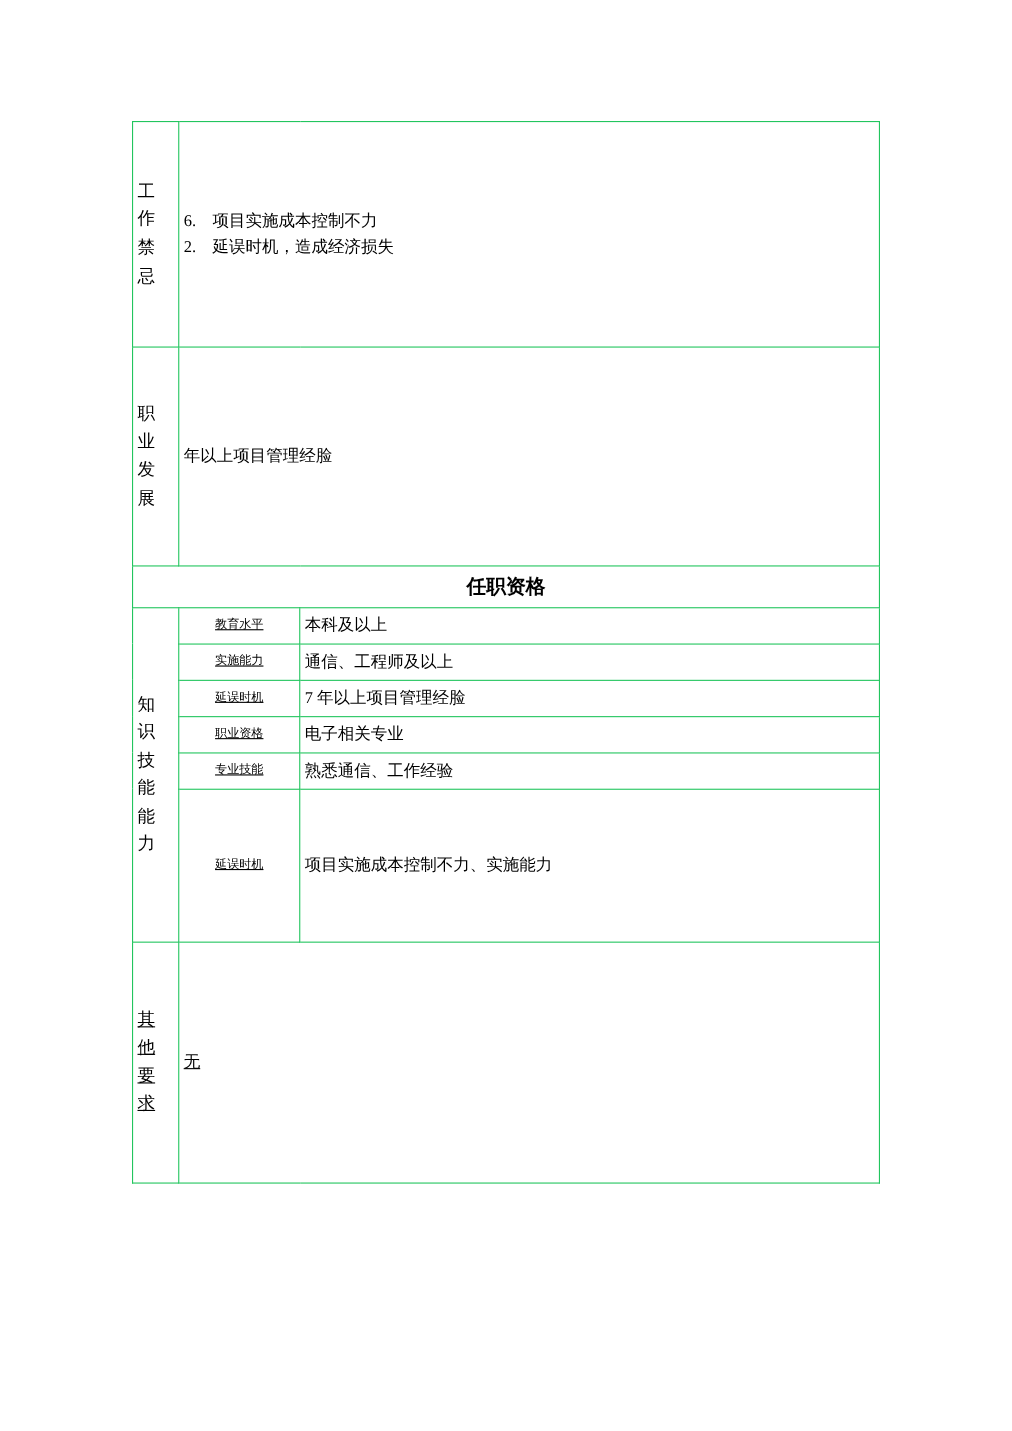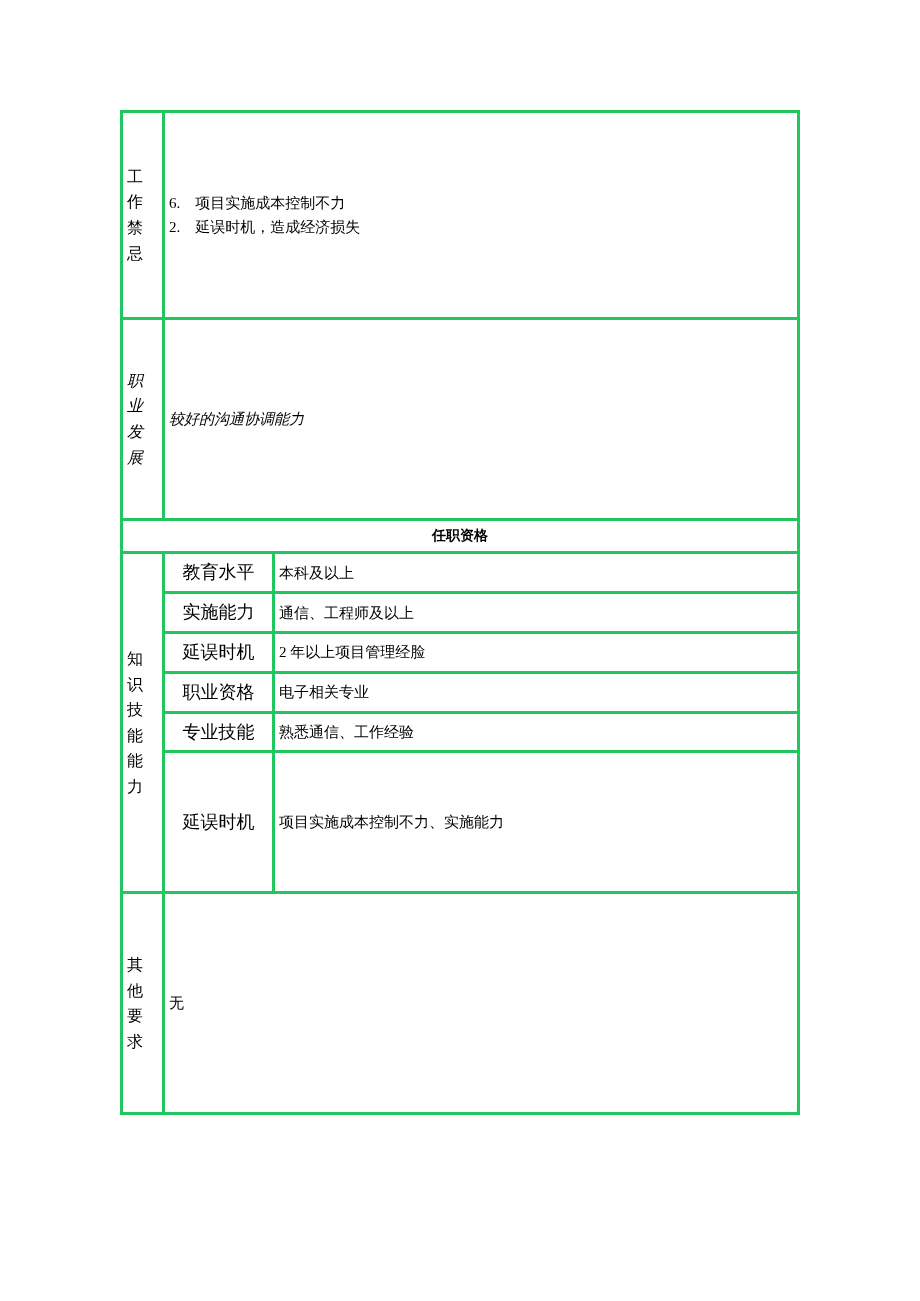--- a/index.html
+++ b/index.html
@@ -15,59 +15,60 @@
     height: 1301px;
     box-sizing: border-box;
     padding: 110px 120px 0 120px;
   }
   table.doc {
     border-collapse: collapse;
     width: 100%;
     table-layout: fixed;
   }
   table.doc td {
-    border: 3px solid #22c55e;
+    border: 1px solid #22c55e;
     vertical-align: middle;
     padding: 4px 4px;
     line-height: 1.6;
   }
   .col-head {
     text-align: left;
     font-size: 16px;
     line-height: 2.4;
     letter-spacing: 0;
   }
   .col-head-center {
     text-align: center;
-    font-size: 18px;
+    font-size: 11px;
+    text-decoration: underline;
   }
   .inner-list {
     padding: 0 0 0 0;
   }
   .inner-list .row {
     display: block;
   }
   .section-title {
     text-align: center;
-    font-size: 14px;
+    font-size: 18px;
     font-weight: 600;
     padding: 8px 0;
   }
   .big-row td {
     height: 190px;
-    font-style: italic;
   }
   .taboo-row td {
     height: 196px;
   }
   .ability-row td {
     height: 130px;
   }
   .other-row td {
     height: 210px;
+    text-decoration: underline;
   }
   .vert {
     width: 1em;
   }
 </style>
 </head>
 <body>
 
 <div class="page">
   <table class="doc">
@@ -87,41 +88,41 @@
           <span class="row">6.　项目实施成本控制不力</span>
           <span class="row">2.　延误时机，造成经济损失</span>
         </div>
       </td>
     </tr>
 
     <tr class="big-row">
       <td class="col-head">
         <div class="vert">职业发展</div>
       </td>
-      <td colspan="2">较好的沟通协调能力</td>
+      <td colspan="2">年以上项目管理经脸</td>
     </tr>
 
     <tr>
       <td colspan="3" class="section-title">任职资格</td>
     </tr>
 
     <tr>
       <td rowspan="6" class="col-head">
         <div class="vert">知识技能能力</div>
       </td>
       <td class="col-head-center">教育水平</td>
       <td>本科及以上</td>
     </tr>
     <tr>
       <td class="col-head-center">实施能力</td>
       <td>通信、工程师及以上</td>
     </tr>
     <tr>
       <td class="col-head-center">延误时机</td>
-      <td>2 年以上项目管理经脸</td>
+      <td>7 年以上项目管理经脸</td>
     </tr>
     <tr>
       <td class="col-head-center">职业资格</td>
       <td>电子相关专业</td>
     </tr>
     <tr>
       <td class="col-head-center">专业技能</td>
       <td>熟悉通信、工作经验</td>
     </tr>
     <tr class="ability-row">

